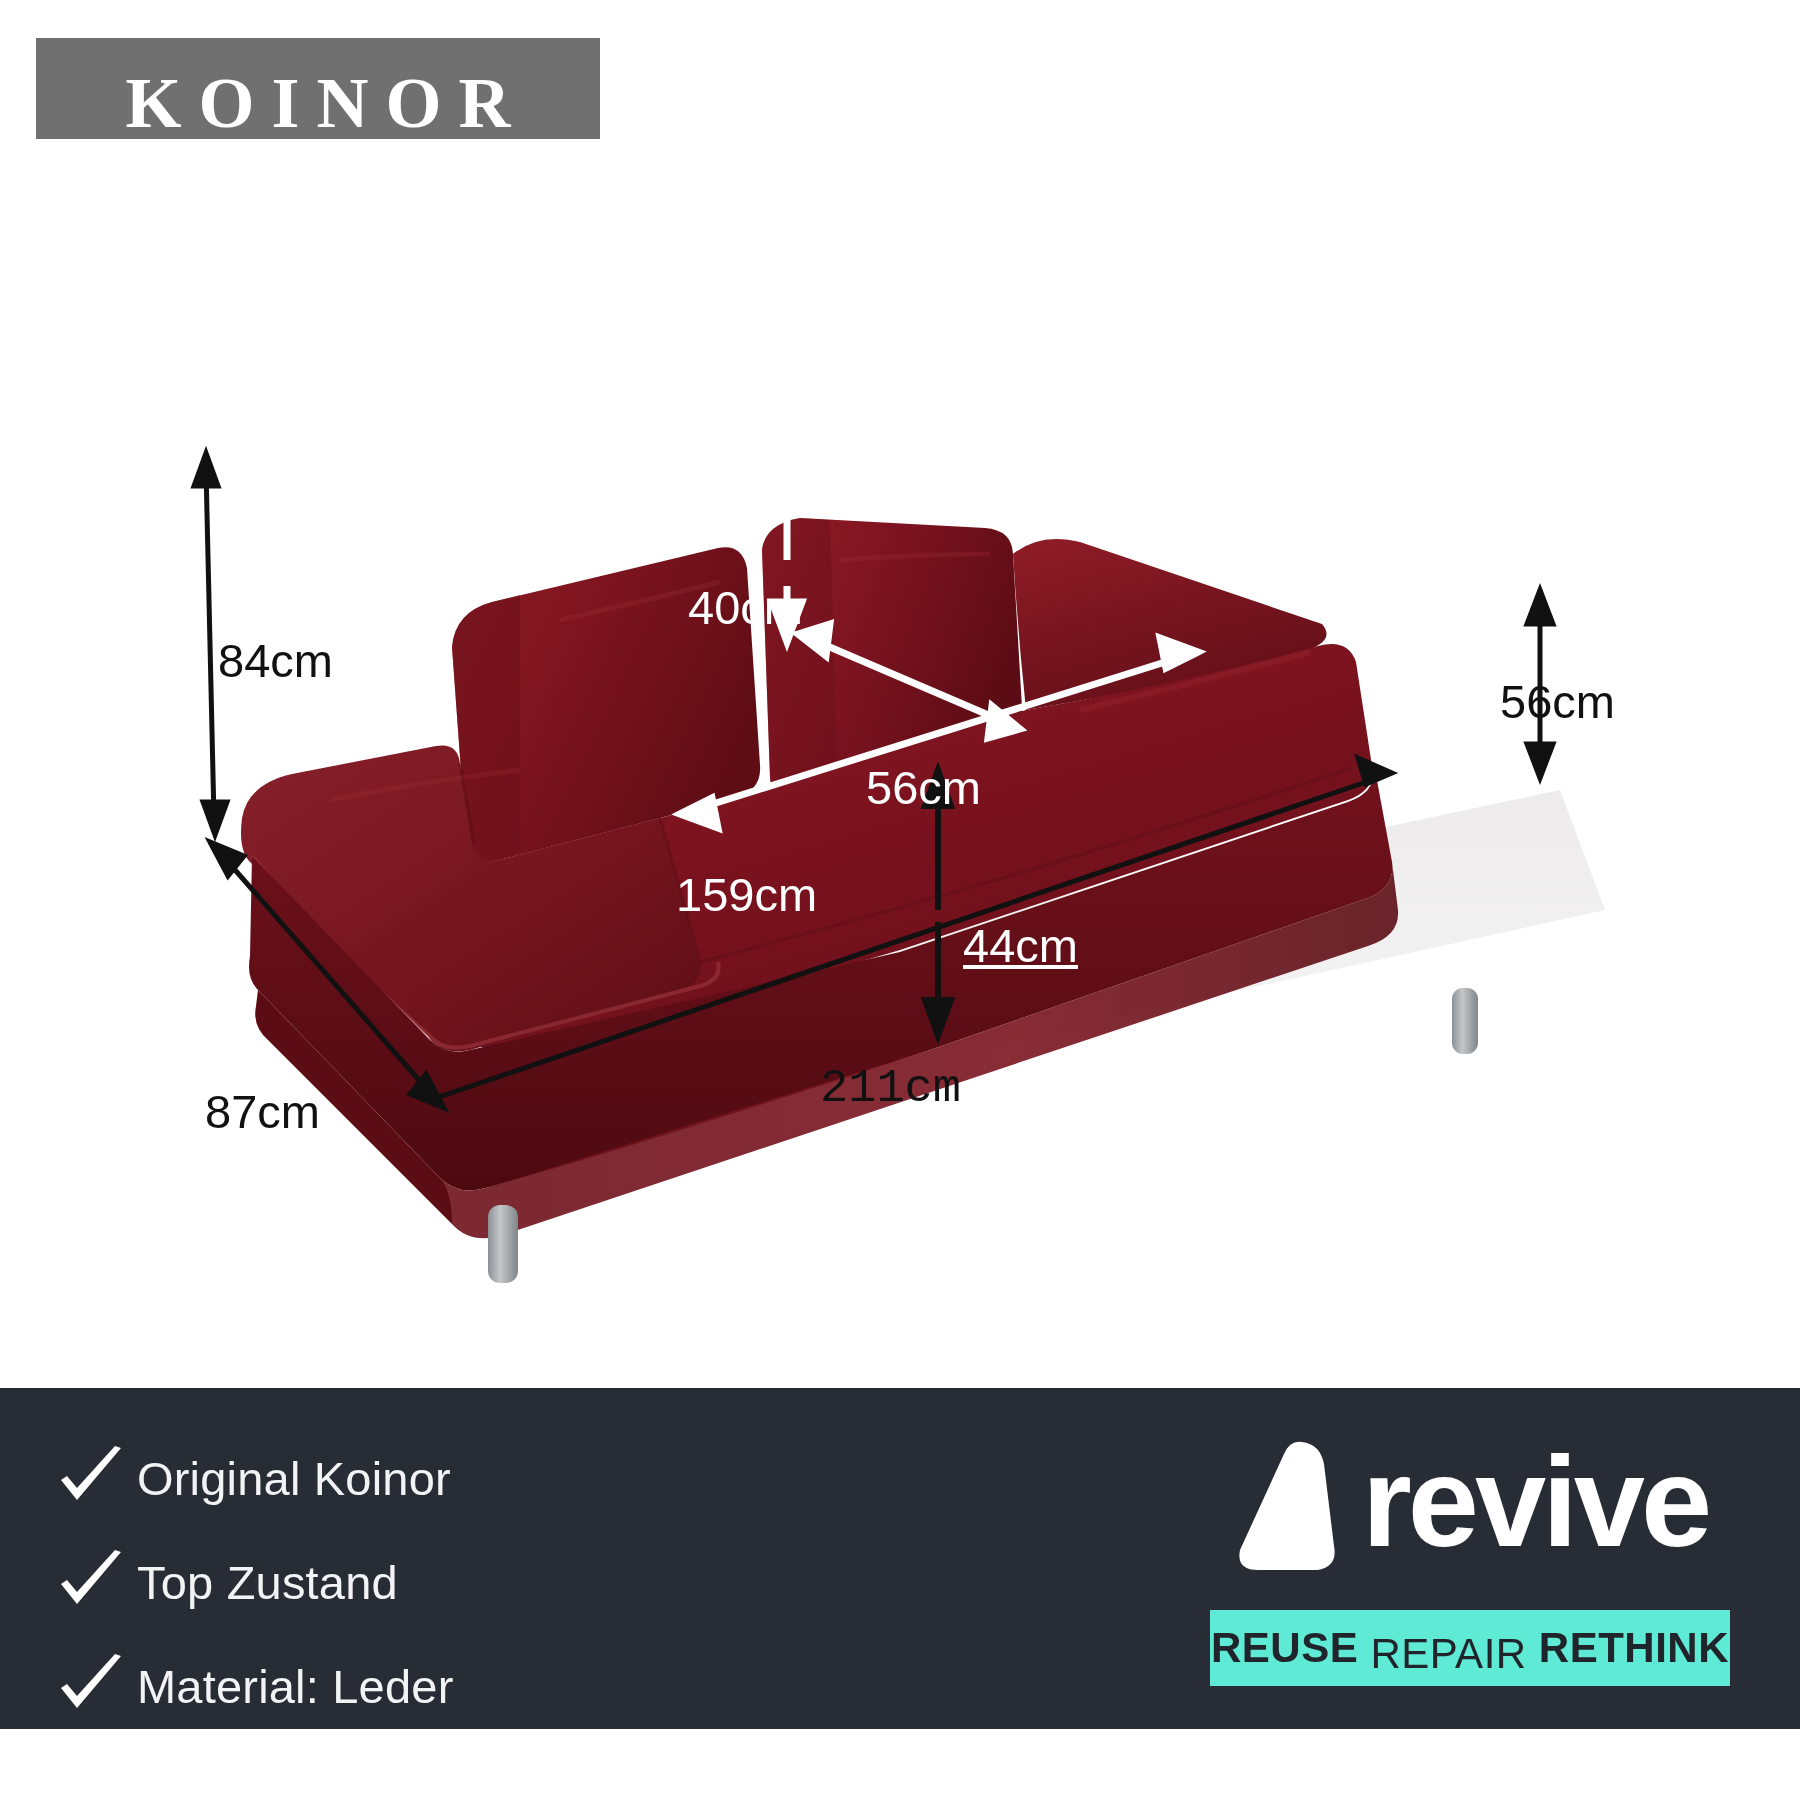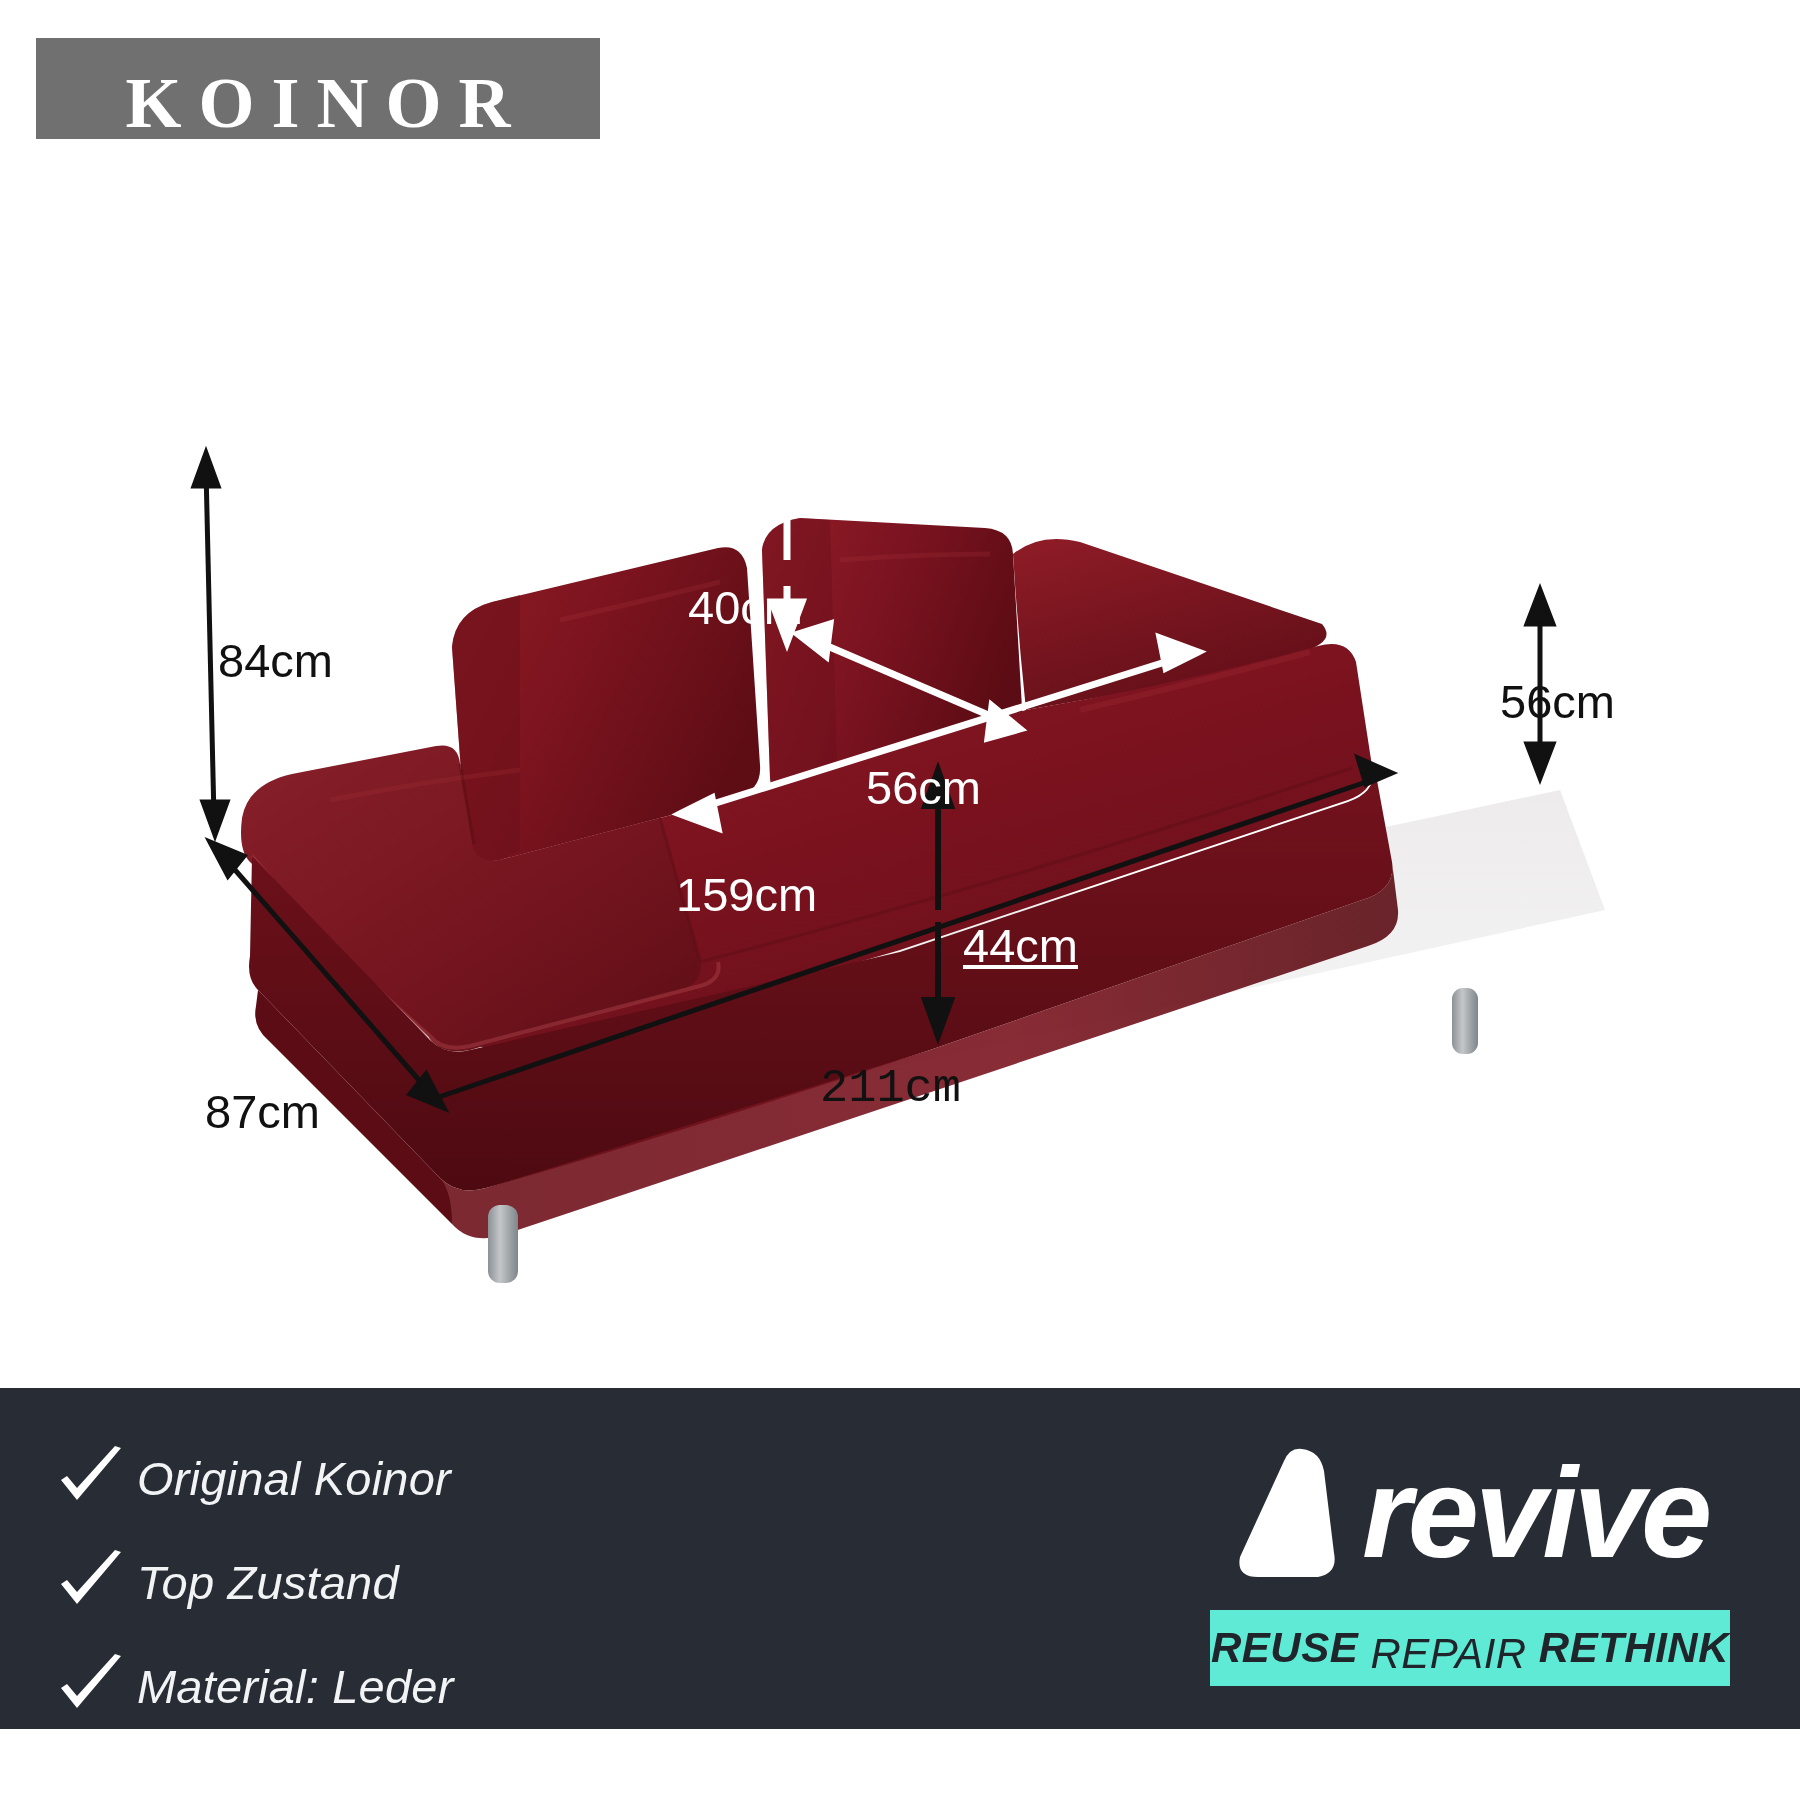--- a/index.html
+++ b/index.html
@@ -30,29 +30,29 @@
   #lbl-84  {left:218px; top:487px;  font-size:47px;}
   #lbl-87  {left:205px; top:938px;  font-size:47px;}
   #lbl-211 {left:820px; top:915px;  font-size:47px;font-family:Liberation Mono, monospace;}
   #lbl-56r {left:1500px;top:528px;  font-size:47px;}
   #lbl-40  {left:688px; top:434px;  font-size:47px;}
   #lbl-56c {left:866px; top:614px;  font-size:47px;}
   #lbl-159 {left:676px; top:721px;  font-size:47px;}
   #lbl-44  {left:963px; top:772px;  font-size:47px;text-decoration:underline;}
 
   
-  .banner{position:absolute;left:0;top:1388px;width:1800px;height:341px;background:#282c34;font-style:italic;}
+  .banner{position:absolute;left:0;top:1388px;width:1800px;height:341px;background:#282c34;}
   .bullets{position:absolute;left:45px;top:38px;width:780px;}
   .bullet{display:flex;align-items:center;height:104px;}
   .check{width:92px;flex:0 0 92px;display:flex;align-items:center;justify-content:center;}
   .check svg{display:block;}
   .bullet-label{color:#f2f3f5;font-size:47px;font-weight:400;letter-spacing:.2px;}
 
   .revive{position:absolute;left:1210px;top:50px;width:520px;}
-  .revive-row{display:flex;align-items:center;justify-content:center;height:150px;}
+  .revive-row{display:flex;align-items:flex-start;justify-content:center;height:150px;}
   .revive-mark{width:106px;height:136px;flex:0 0 106px;margin-right:24px;}
   .revive-word{color:#ffffff;font-size:128px;font-weight:700;letter-spacing:-4px;line-height:1;}
   .tagline{margin-top:22px;background:#5eead4;height:76px;display:flex;align-items:center;justify-content:center;}
   .tagline span{color:#20242b;font-size:42px;letter-spacing:.5px;}
   .tg-bold{font-weight:700;}
   .tg-reg{font-weight:400;margin-top:11px;}
 </style>
 </head>
 <body>
 

